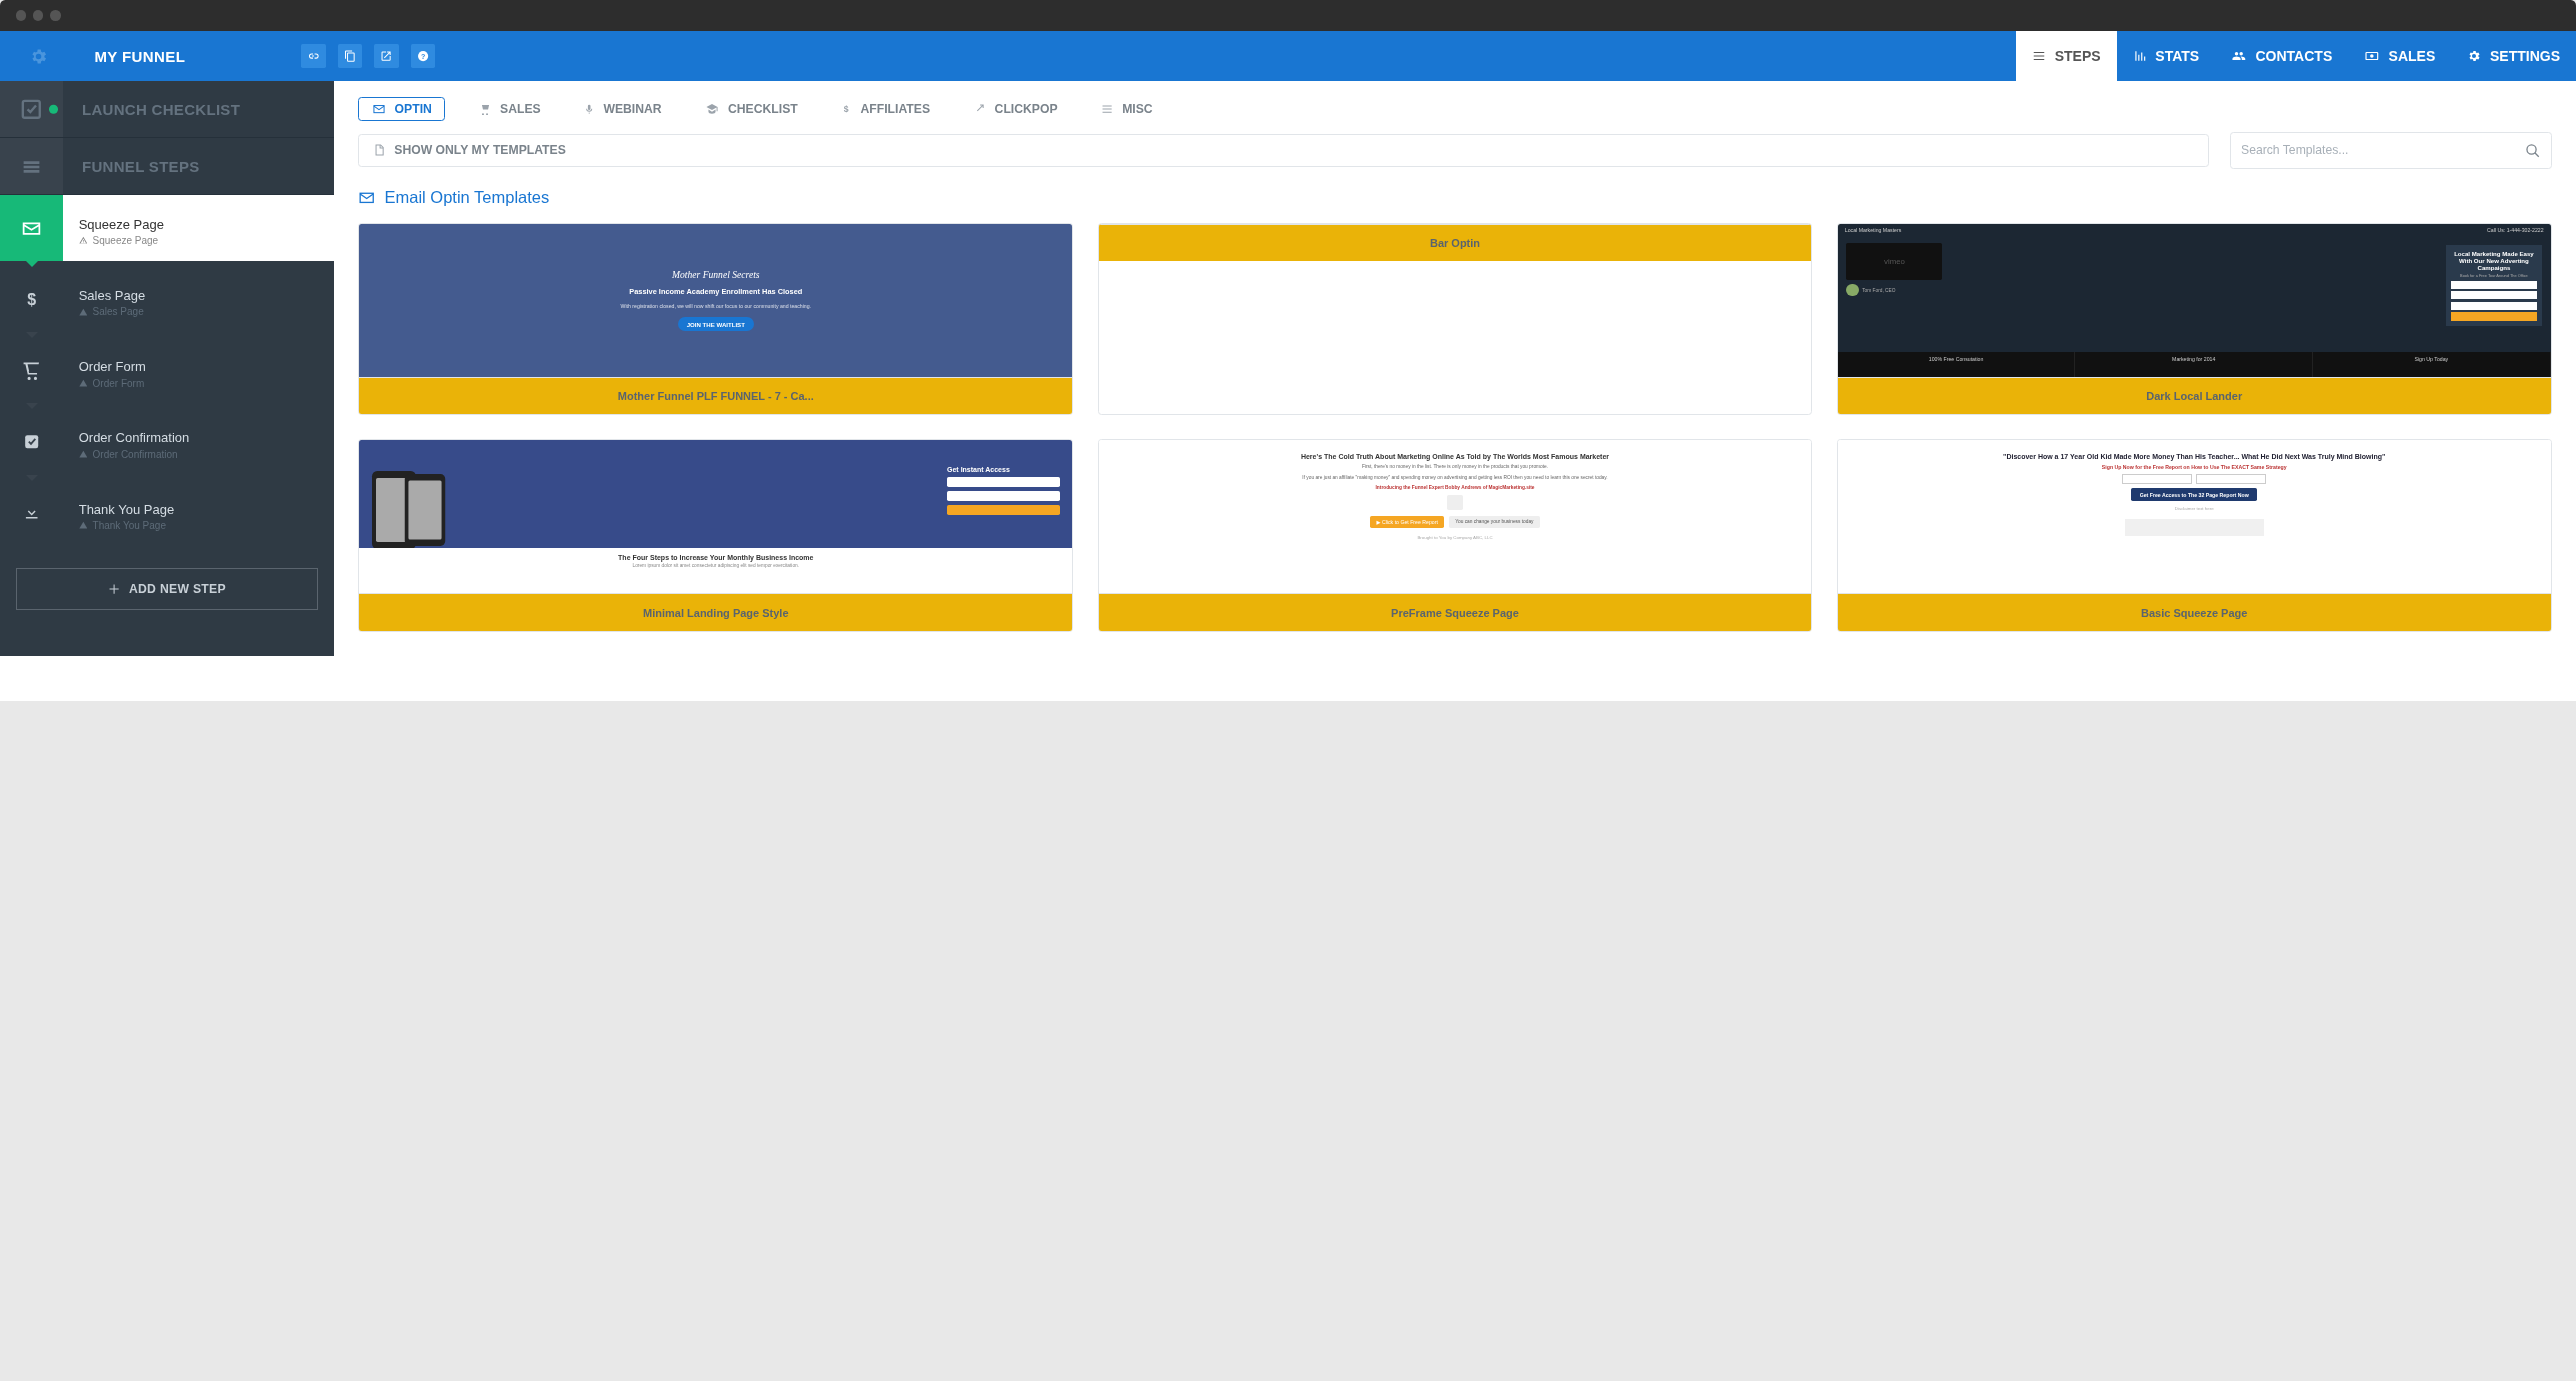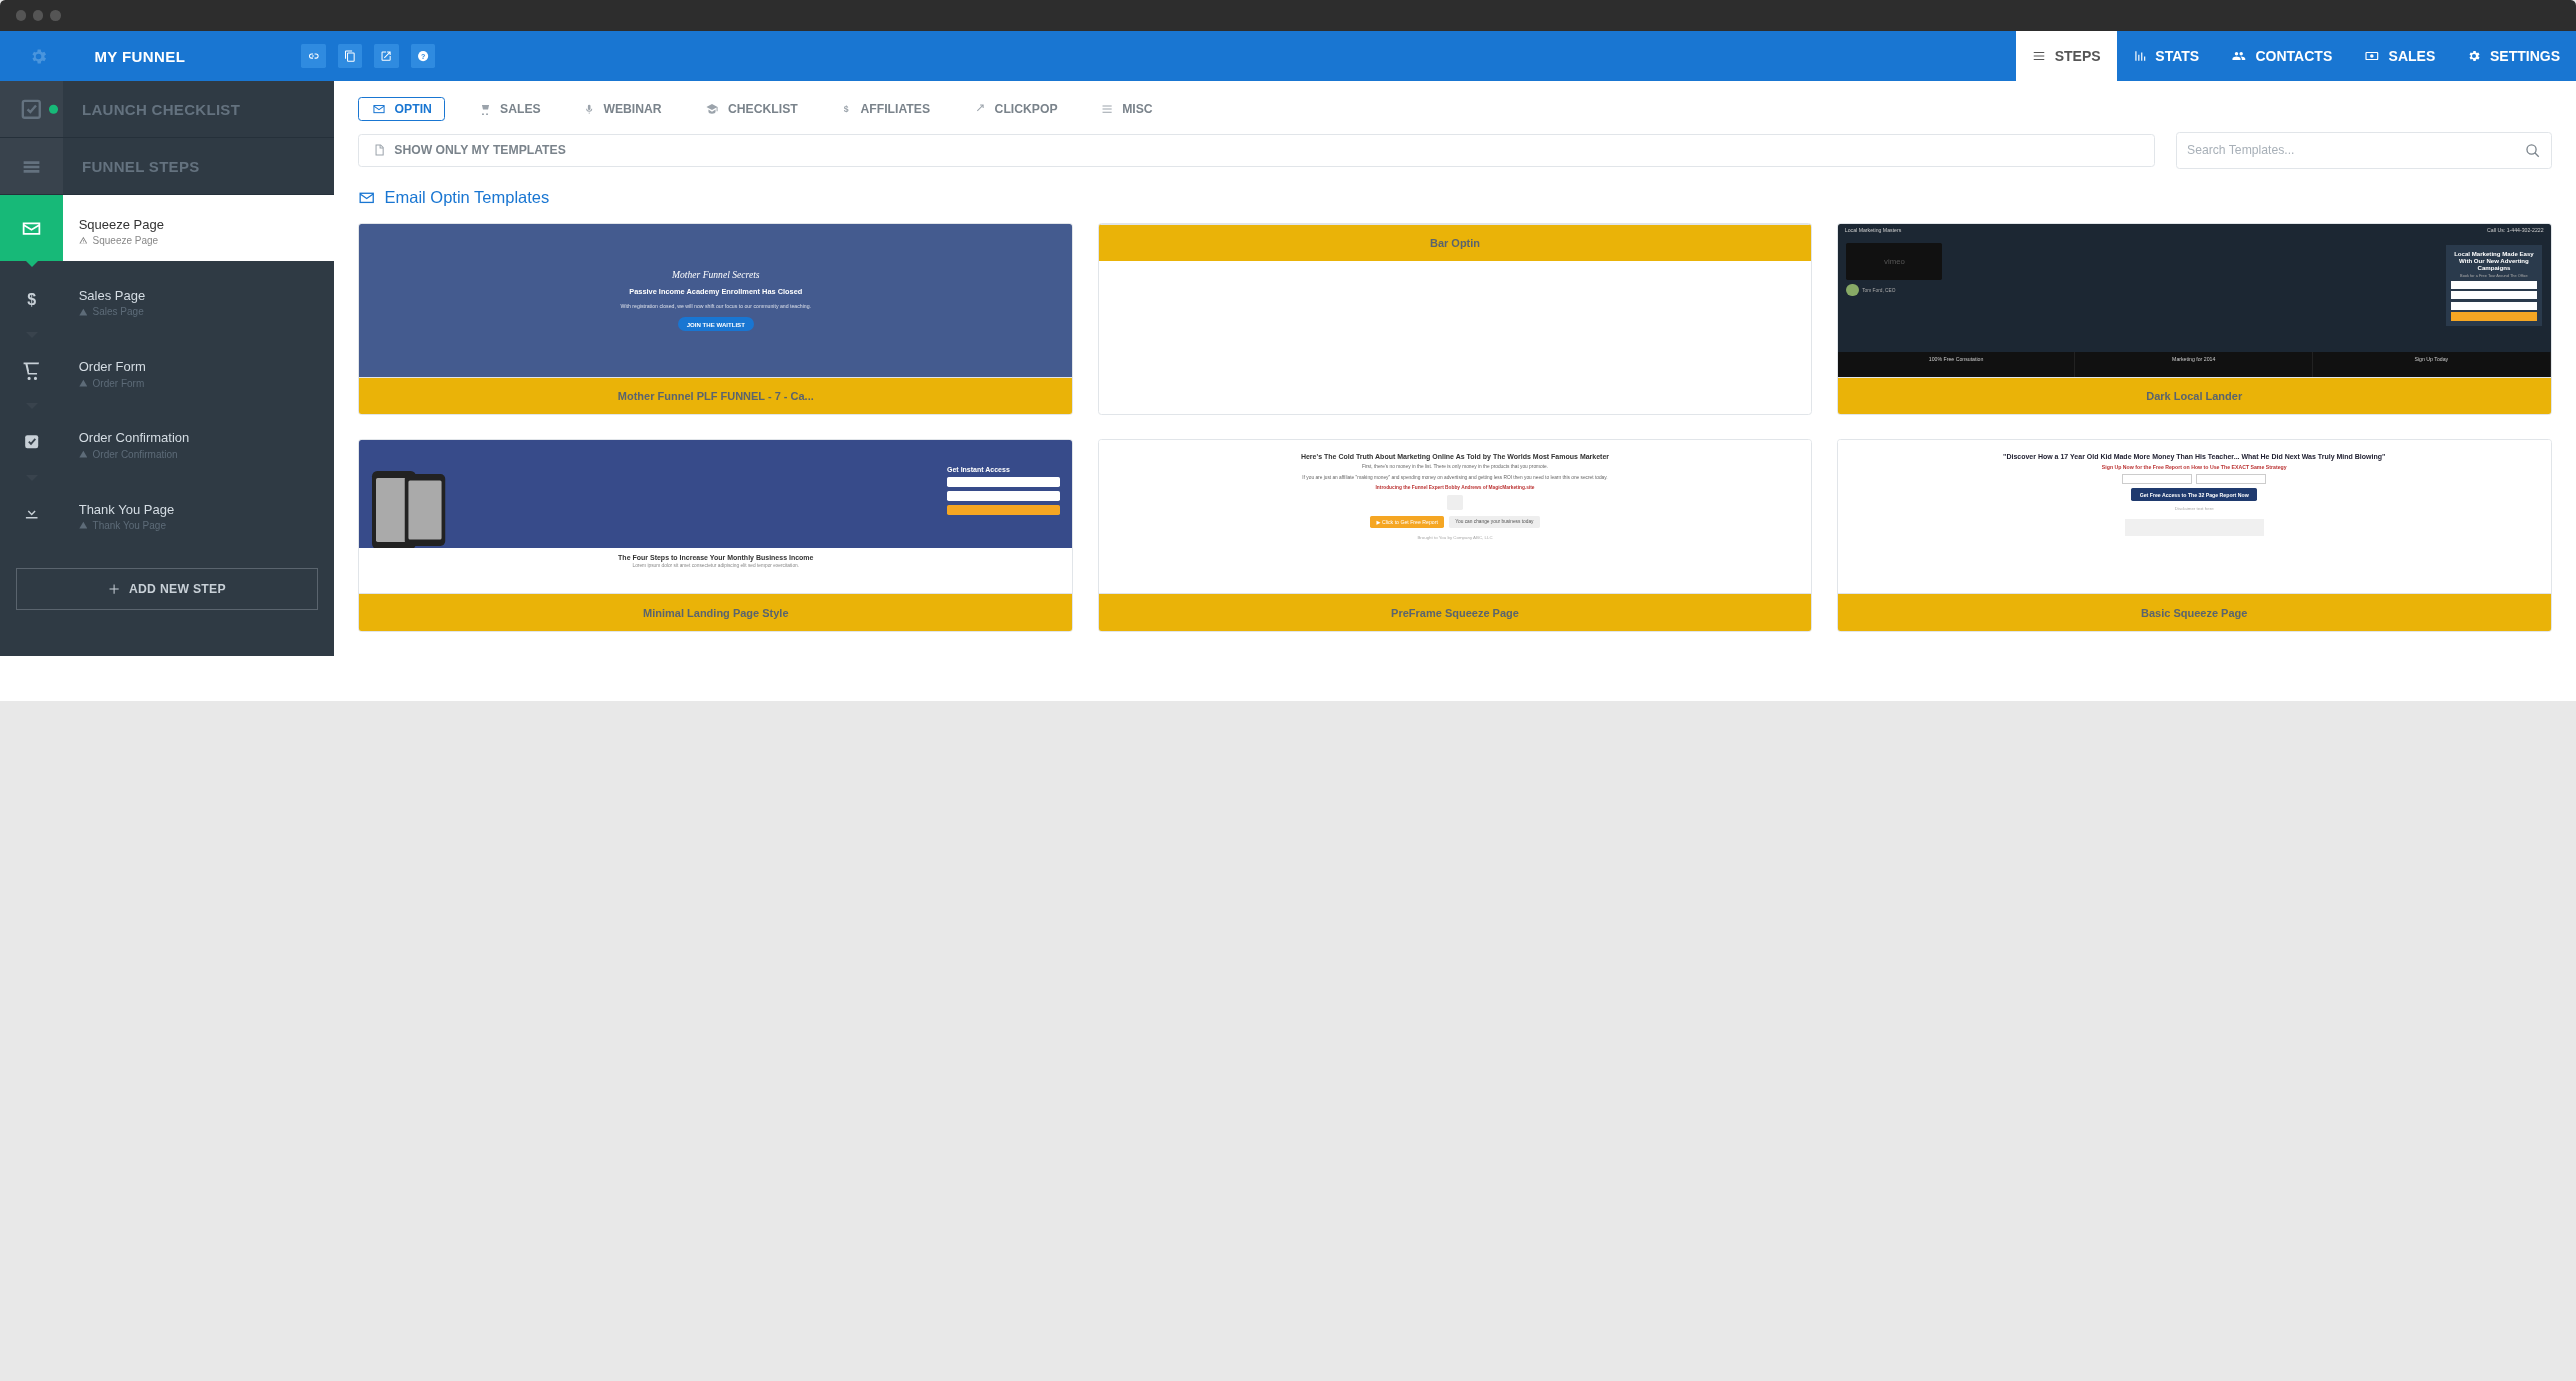--- a/index.html
+++ b/index.html
@@ -42,21 +42,21 @@
 
 .add-step { margin: 22.6px 15.7px 0 15.7px; border: 0.9px solid #5a646e; height: 42px; display: flex; align-items: center; justify-content: center; gap: 8.7px; color: #c8d0d7; font-weight: 700; font-size: 12.2px; cursor: pointer; letter-spacing: 0.3px; }
 
 .main { flex: 1; background: #fff; padding: 0; }
 .pill-tabs { display: flex; gap: 22.6px; padding: 15.7px 24.4px 10.4px 24.4px; align-items: center; flex-wrap: wrap; }
 .pill { display: flex; align-items: center; gap: 9px; font-weight: 700; font-size: 12.2px; color: #7a838b; cursor: pointer; padding: 5.2px 10.4px; border-radius: 3.5px; }
 .pill.active { border: 1.7px solid #1976d2; color: #1976d2; padding: 4.4px 12.2px; }
 
 .filter-row { display: flex; align-items: center; justify-content: space-between; padding: 0 24.4px 10.4px 24.4px; gap: 21px; }
 .show-only { border: 0.9px solid #e1e5e9; border-radius: 3.5px; padding: 8.7px 14px; display: flex; align-items: center; gap: 8.7px; color: #7a838b; font-weight: 700; font-size: 12.2px; flex: 1 0 50%; cursor: pointer; }
-.search-wrap { border: 0.9px solid #e1e5e9; border-radius: 3.5px; display: flex; align-items: center; padding: 0 10.4px; width: 376px; height: 37px; }
+.search-wrap { border: 0.9px solid #e1e5e9; border-radius: 3.5px; display: flex; align-items: center; padding: 0 10.4px; width: 322px; height: 37px; }
 .search-wrap input { border: none; outline: none; flex: 1; font-size: 12.2px; color: #555; }
 .search-wrap input::placeholder { color: #a8b0b8; }
 
 .section-title { display: flex; align-items: center; gap: 8.7px; padding: 8.7px 24.4px 15.7px 24.4px; color: #1976d2; font-size: 16.5px; font-weight: 500; }
 
 .grid { display: grid; grid-template-columns: repeat(3, 1fr); gap: 24.4px; padding: 0 24.4px 24.4px 24.4px; }
 .card { border: 0.9px solid #e1e5e9; border-radius: 3.5px; overflow: hidden; cursor: pointer; display: flex; flex-direction: column; }
 .card-img { height: 153px; background: #3a4a7a; position: relative; overflow: hidden; }
 .card-caption { background: #eab308; border-top: 0.9px solid #e1e5e9; text-align: center; padding: 12.2px 8.7px; font-weight: 700; color: #5a646e; font-size: 11px; }
 

